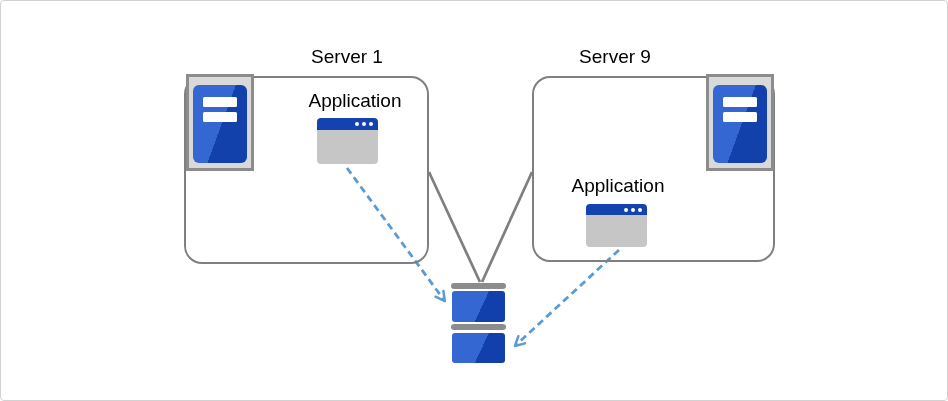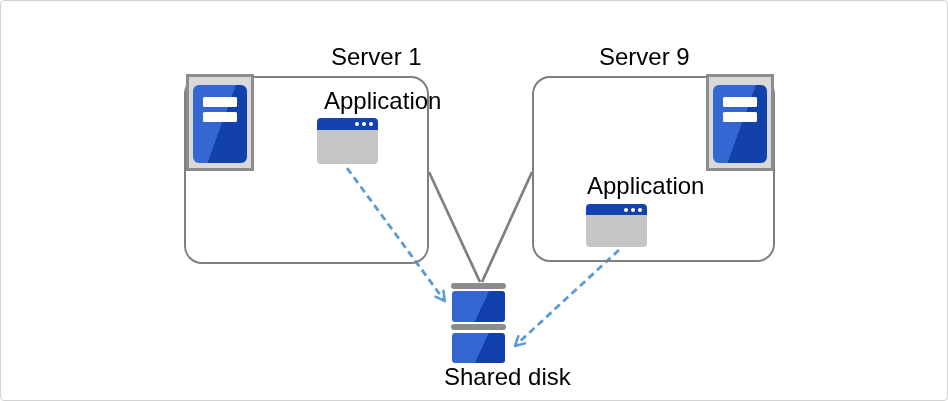--- a/index.html
+++ b/index.html
@@ -16,26 +16,25 @@
     border-radius: 4px;
     overflow: hidden;
   }
   .edge-layer {
     position: absolute; left: 0; top: 0;
     width: 948px; height: 401px;
     pointer-events: none;
   }
   .label {
     position: absolute;
-    font-size: 24px;
+    font-size: 19px;
     line-height: 22px;
     color: #000000;
     text-align: center;
     white-space: nowrap;
-    margin-left: 24px;
   }
   .lbl-server1 { left: 306px; top: 45px; width: 80px; }
   .lbl-server2 { left: 574px; top: 45px; width: 80px; }
   .lbl-app1    { left: 299px; top: 89px;  width: 110px; }
   .lbl-app2    { left: 562px; top: 174px; width: 110px; }
   .lbl-disk    { left: 419px; top: 365px; width: 116px; }
 
   .server-box {
     position: absolute;
     border: 2.7px solid #7f7f7f;
@@ -170,15 +169,14 @@
 
   <div class="disk-bar disk-bar-1"></div>
   <div class="disk-body disk-body-1"></div>
   <div class="disk-bar disk-bar-2"></div>
   <div class="disk-body disk-body-2"></div>
 
   <div class="label lbl-server1">Server 1</div>
   <div class="label lbl-server2">Server 9</div>
   <div class="label lbl-app1">Application</div>
   <div class="label lbl-app2">Application</div>
-  <div class="label lbl-disk">Shared disk</div>
 
 </div>
 
 </body></html>

